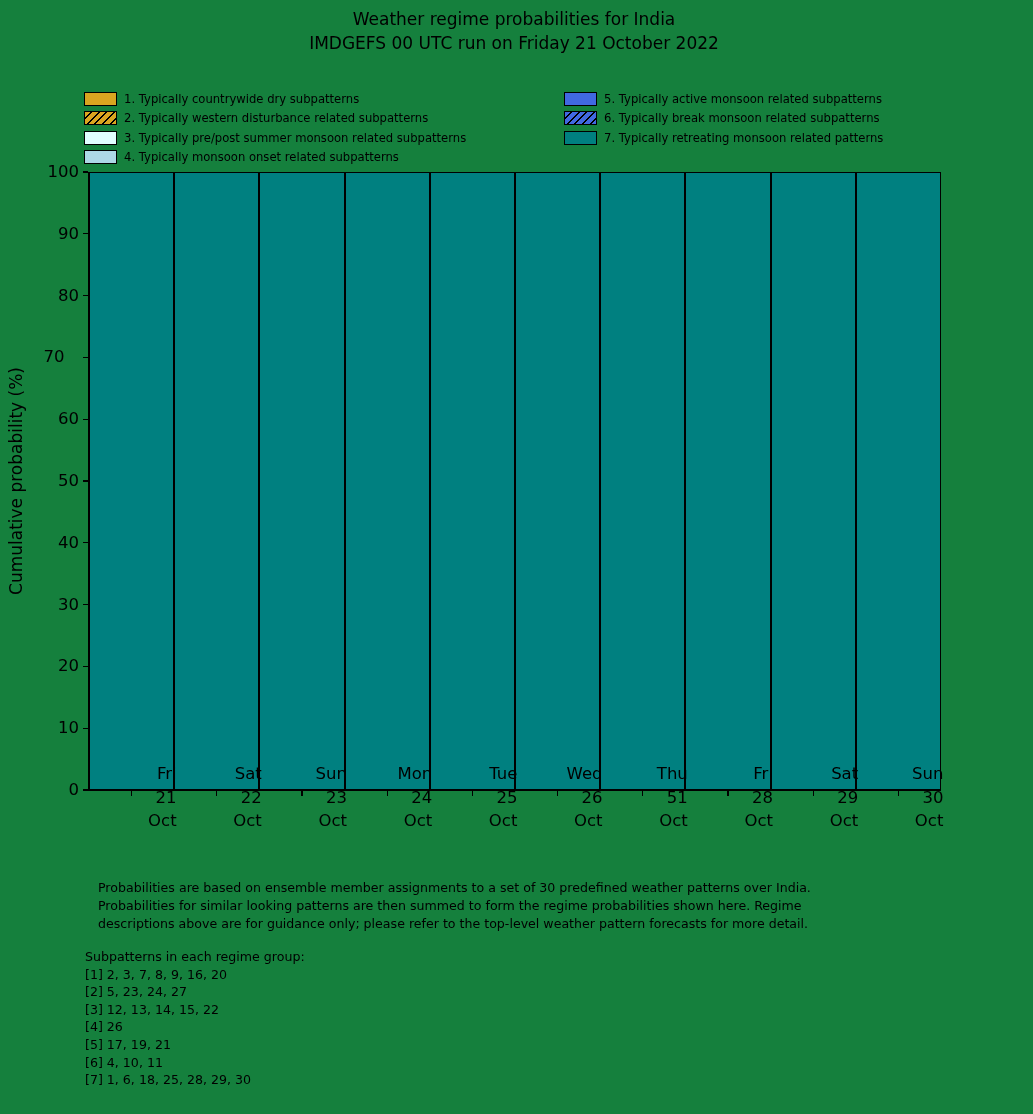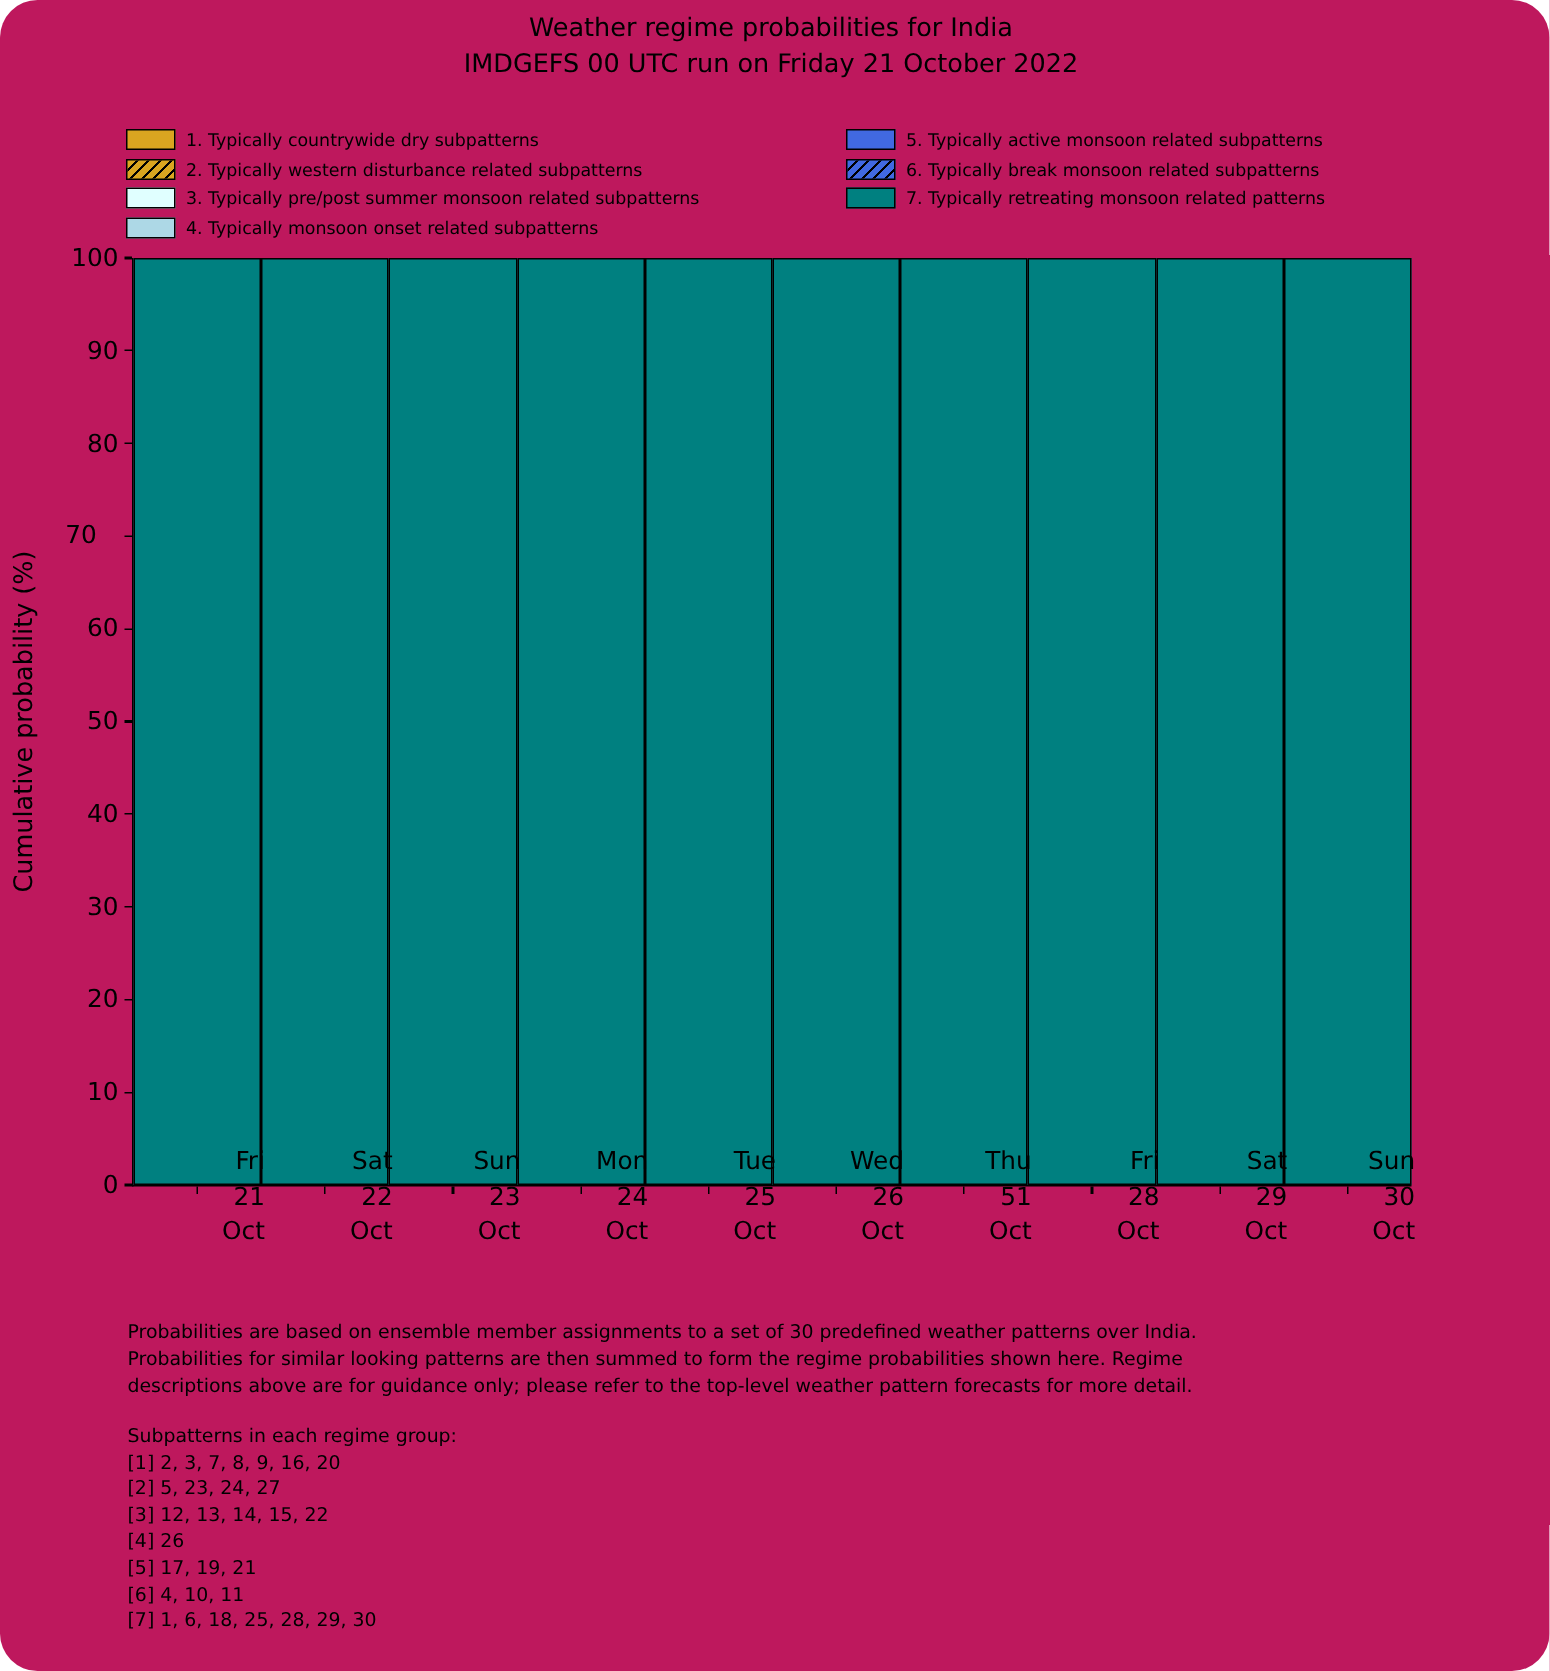--- a/index.html
+++ b/index.html
@@ -1,29 +1,28 @@
 <!DOCTYPE html>
 <html><head>
 <meta charset="utf-8">
 <style>
   html,body { margin:0; padding:0; background:#ffffff; }
   .fig {
-    position:relative; width:1033px; height:1114px; background:#be185d;
+    position:relative; width:1033px; height:1114px; background:#15803d;
     font-family:"DejaVu Sans","Liberation Sans",sans-serif; color:#000;
     overflow:hidden;
-    border-radius:25px;
   }
   .title {
     position:absolute; top:7px; left:0; width:1028px;
     text-align:center; font-size:17px; line-height:24px;
   }
   .legend-col { position:absolute; top:86px; }
   .legend-col.left  { left:84px; }
   .legend-col.right { left:564px; }
-  .legend-item { display:flex; align-items:flex-start; height:19.6px; }
+  .legend-item { display:flex; align-items:flex-end; height:19.6px; }
   .swatch {
     width:31px; height:12px; border:1.3px solid #000;
     margin-right:7px; flex:none; box-sizing:content-box;
   }
   .hatched {
     background-image:repeating-linear-gradient(135deg, rgba(0,0,0,0) 0 4px, #000 4px 5.4px);
   }
   .legend-label { font-size:11.6px; white-space:nowrap; }
 
   .plot {
@@ -46,21 +45,21 @@
     position:absolute; top:590px; width:90px; text-align:right;
     font-size:16.5px; line-height:23.5px;
   }
 
   .ylabel {
     position:absolute; left:6px; top:481px; font-size:17px;
     transform:rotate(-90deg) translate(-50%,0); transform-origin:0 0;
     white-space:nowrap;
   }
 
-  .footer { position:absolute; left:85px; top:879px; font-size:12.6px; line-height:18px; }
+  .footer { position:absolute; left:98px; top:879px; font-size:12.6px; line-height:18px; }
   .subpatterns { position:absolute; left:85px; top:948px; font-size:12.6px; line-height:17.6px; }
 </style>
 </head>
 <body>
 
 <div class="fig">
 
   <div class="title">
     <div>Weather regime probabilities for India</div>
     <div>IMDGEFS 00 UTC run on Friday 21 October 2022</div>

